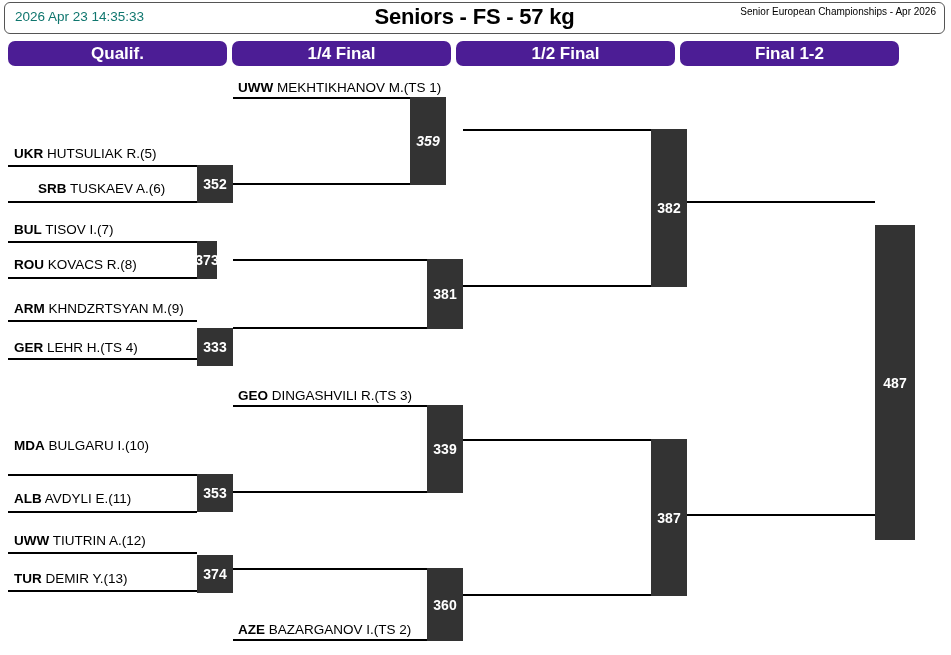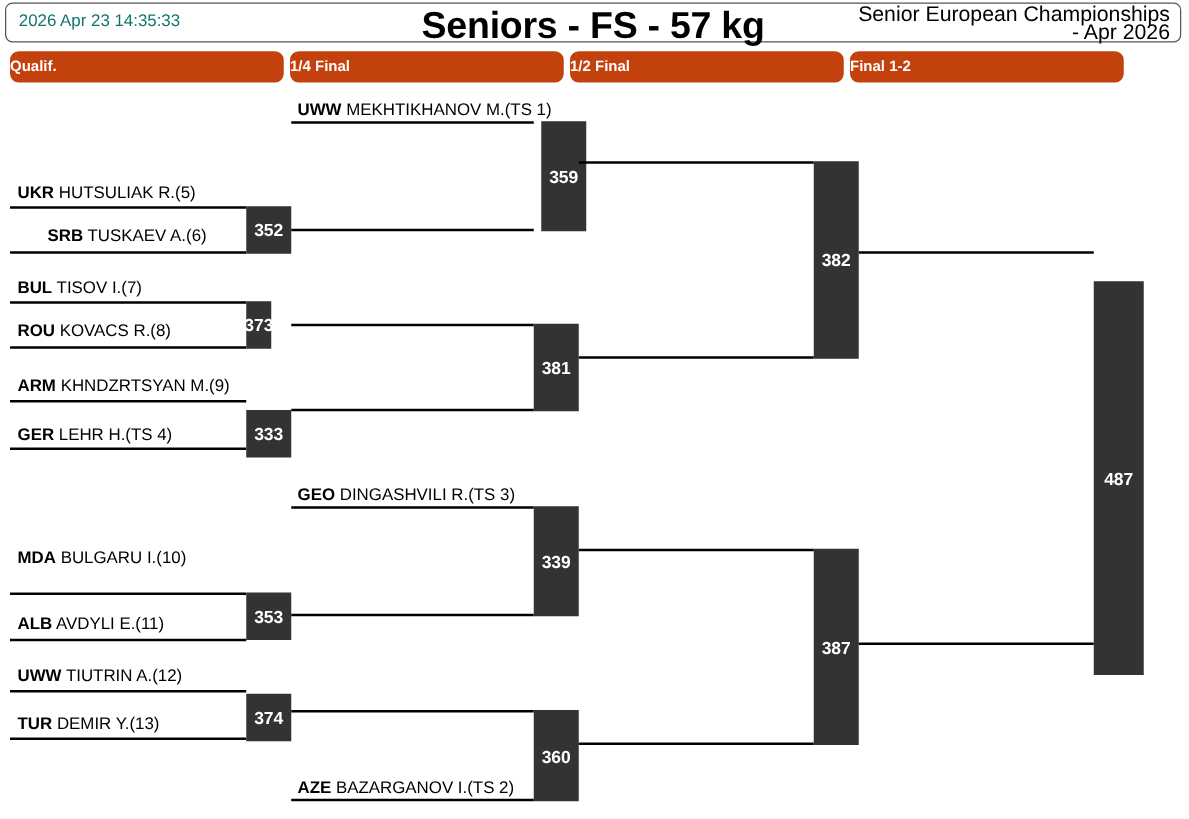--- a/index.html
+++ b/index.html
@@ -39,47 +39,47 @@
     font-size: 13.5px;
     color: #0f766e;
     white-space: nowrap;
   }
   .hdr-title {
     position: absolute;
     left: 0;
     right: 0;
     top: 1px;
     text-align: center;
-    font-size: 30px;
+    font-size: 22px;
     font-weight: bold;
     color: #000000;
     letter-spacing: -0.2px;
   }
   .hdr-event {
     position: absolute;
     right: 8px;
     top: 2px;
     width: 255px;
     text-align: right;
-    font-size: 17px;
+    font-size: 10px;
     line-height: 14px;
     color: #000000;
   }
 
   
   .round-hdr {
     position: absolute;
     top: 41px;
     height: 25px;
-    background: #c2410c;
+    background: #4c1d95;
     border-radius: 7px;
     color: #ffffff;
-    font-size: 12px;
-    font-weight: bold;
-    text-align: left;
+    font-size: 17px;
+    font-weight: bold;
+    text-align: center;
     line-height: 25px;
     box-sizing: border-box;
   }
 
   
   .hline {
     position: absolute;
     background: #000000;
     height: 2px;
   }
@@ -209,21 +209,21 @@
   </div>
 
   <div class="hline" style="left:8px; top:552px; width:189px;"></div>
   <div class="hline" style="left:8px; top:590px; width:189px;"></div>
   <div class="matchbox" style="left:197px; top:555px; width:36px; height:38px;">
     <span>374</span>
   </div>
 
   <div class="hline" style="left:233px; top:97px; width:194px;"></div>
   <div class="hline" style="left:233px; top:183px; width:194px;"></div>
-  <div class="matchbox" style="left:433px; top:97px; width:36px; height:88px;">
+  <div class="matchbox" style="left:410px; top:97px; width:36px; height:88px;font-style:italic;">
     <span>359</span>
   </div>
 
   <div class="hline" style="left:233px; top:259px; width:194px;"></div>
   <div class="hline" style="left:233px; top:327px; width:194px;"></div>
   <div class="matchbox" style="left:427px; top:259px; width:36px; height:70px;">
     <span>381</span>
   </div>
 
   <div class="hline" style="left:233px; top:405px; width:194px;"></div>

